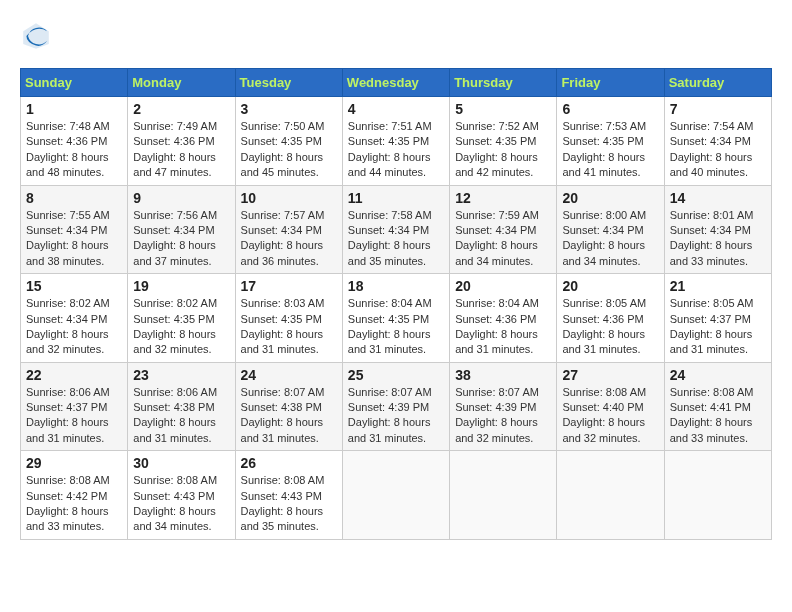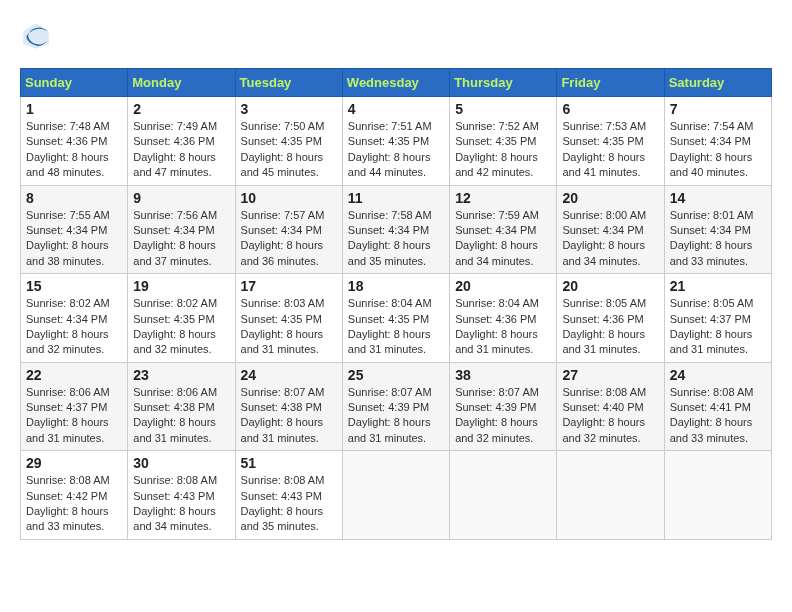--- a/index.html
+++ b/index.html
@@ -241,21 +241,21 @@
       <tr>
         <td>
           <span class="day-num">29</span>
           <div class="day-info">Sunrise: 8:08 AM<br>Sunset: 4:42 PM<br>Daylight: 8 hours<br>and 33 minutes.</div>
         </td>
         <td>
           <span class="day-num">30</span>
           <div class="day-info">Sunrise: 8:08 AM<br>Sunset: 4:43 PM<br>Daylight: 8 hours<br>and 34 minutes.</div>
         </td>
         <td>
-          <span class="day-num">51</span>
+          <span class="day-num">26</span>
           <div class="day-info">Sunrise: 8:08 AM<br>Sunset: 4:43 PM<br>Daylight: 8 hours<br>and 35 minutes.</div>
         </td>
         <td class="empty-cell"></td>
         <td class="empty-cell"></td>
         <td class="empty-cell"></td>
         <td class="empty-cell"></td>
       </tr>
     </tbody>
 </table>
 

